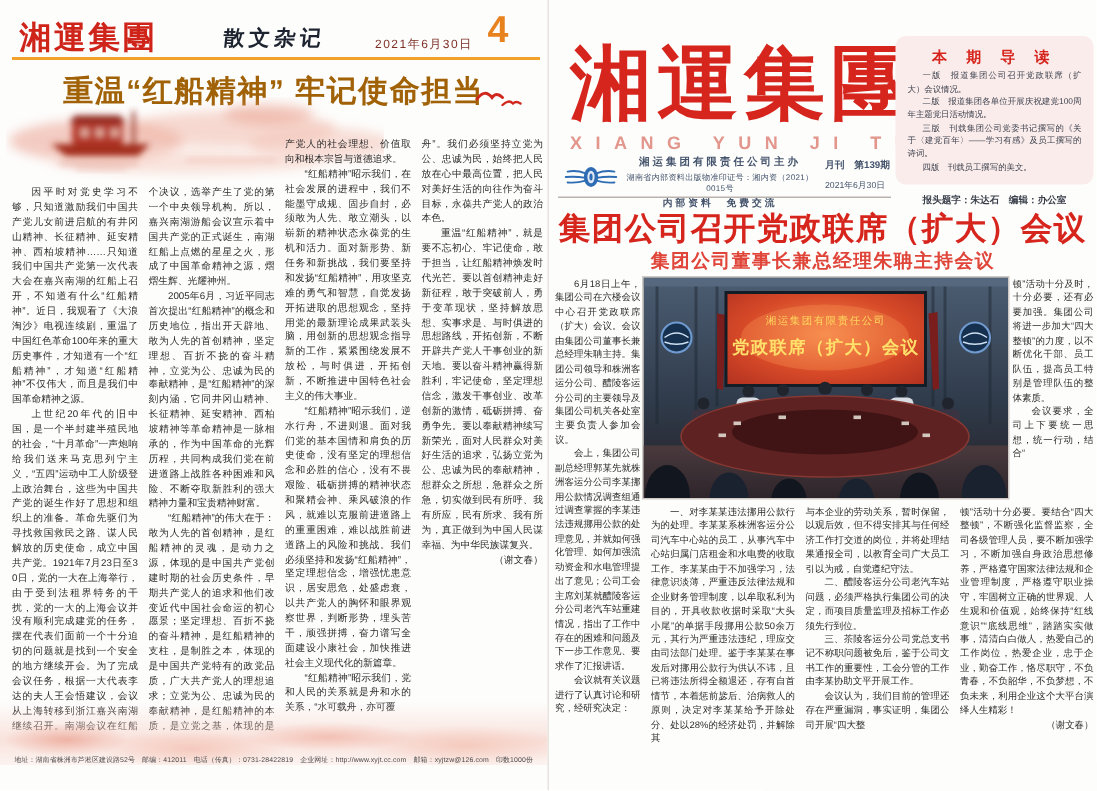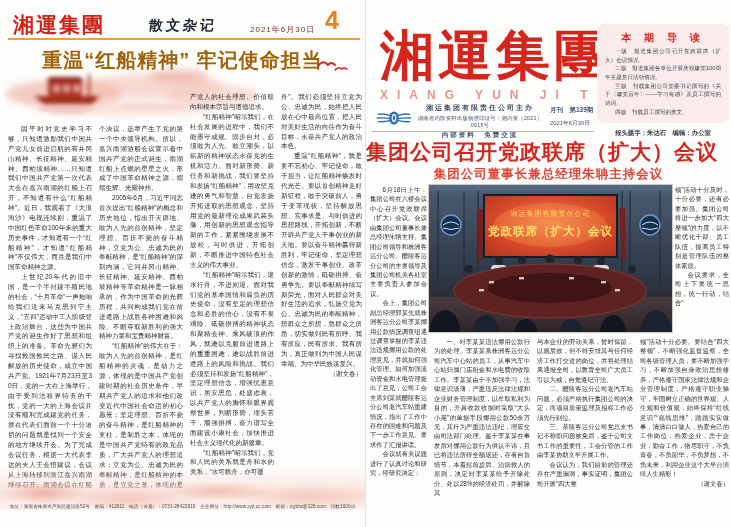--- a/index.html
+++ b/index.html
@@ -64,21 +64,21 @@
 
   .daodu { position:absolute; left:231px; top:24px; width:132px; height:99px;
     background:#fbecec; border-radius:7px; padding:7px 8px 4px 8px; }
   .daodu-title { text-align:center; font-size:10px; font-weight:900; color:#d6251d;
     letter-spacing:5px; margin-bottom:2px; }
   .daodu p { font-size:5.6px; line-height:1.55; color:#3a3f4a; text-align:justify;
     word-break:break-all; text-indent:1.8em; }
   .r-credits { position:absolute; left:231px; top:129px; width:132px; text-align:center;
     font-size:6.4px; font-weight:700; color:#3a3f4a; white-space:nowrap; }
 
-  .r-headline { position:absolute; left:0; top:138px; width:365px; 
+  .r-headline { position:absolute; left:0; top:138px; width:365px; text-align:center;
     font-size:21px; font-weight:900; color:#d6251d; letter-spacing:1px; white-space:nowrap; }
   .r-subheadline { position:absolute; left:0; top:166px; width:365px; text-align:center;
     font-size:12.5px; font-weight:700; color:#e0453a; letter-spacing:1px; }
 
   
   .rcol p { font-size:6.3px; line-height:1.5; color:#2b2b2b; text-align:justify;
     word-break:break-all; text-indent:2em; }
   .rcol p.cont { text-indent:0; }
   .rcol p.right { text-align:right; text-indent:0; }
   #rc1    { left:4px;   top:185px; width:57px; height:330px; }

